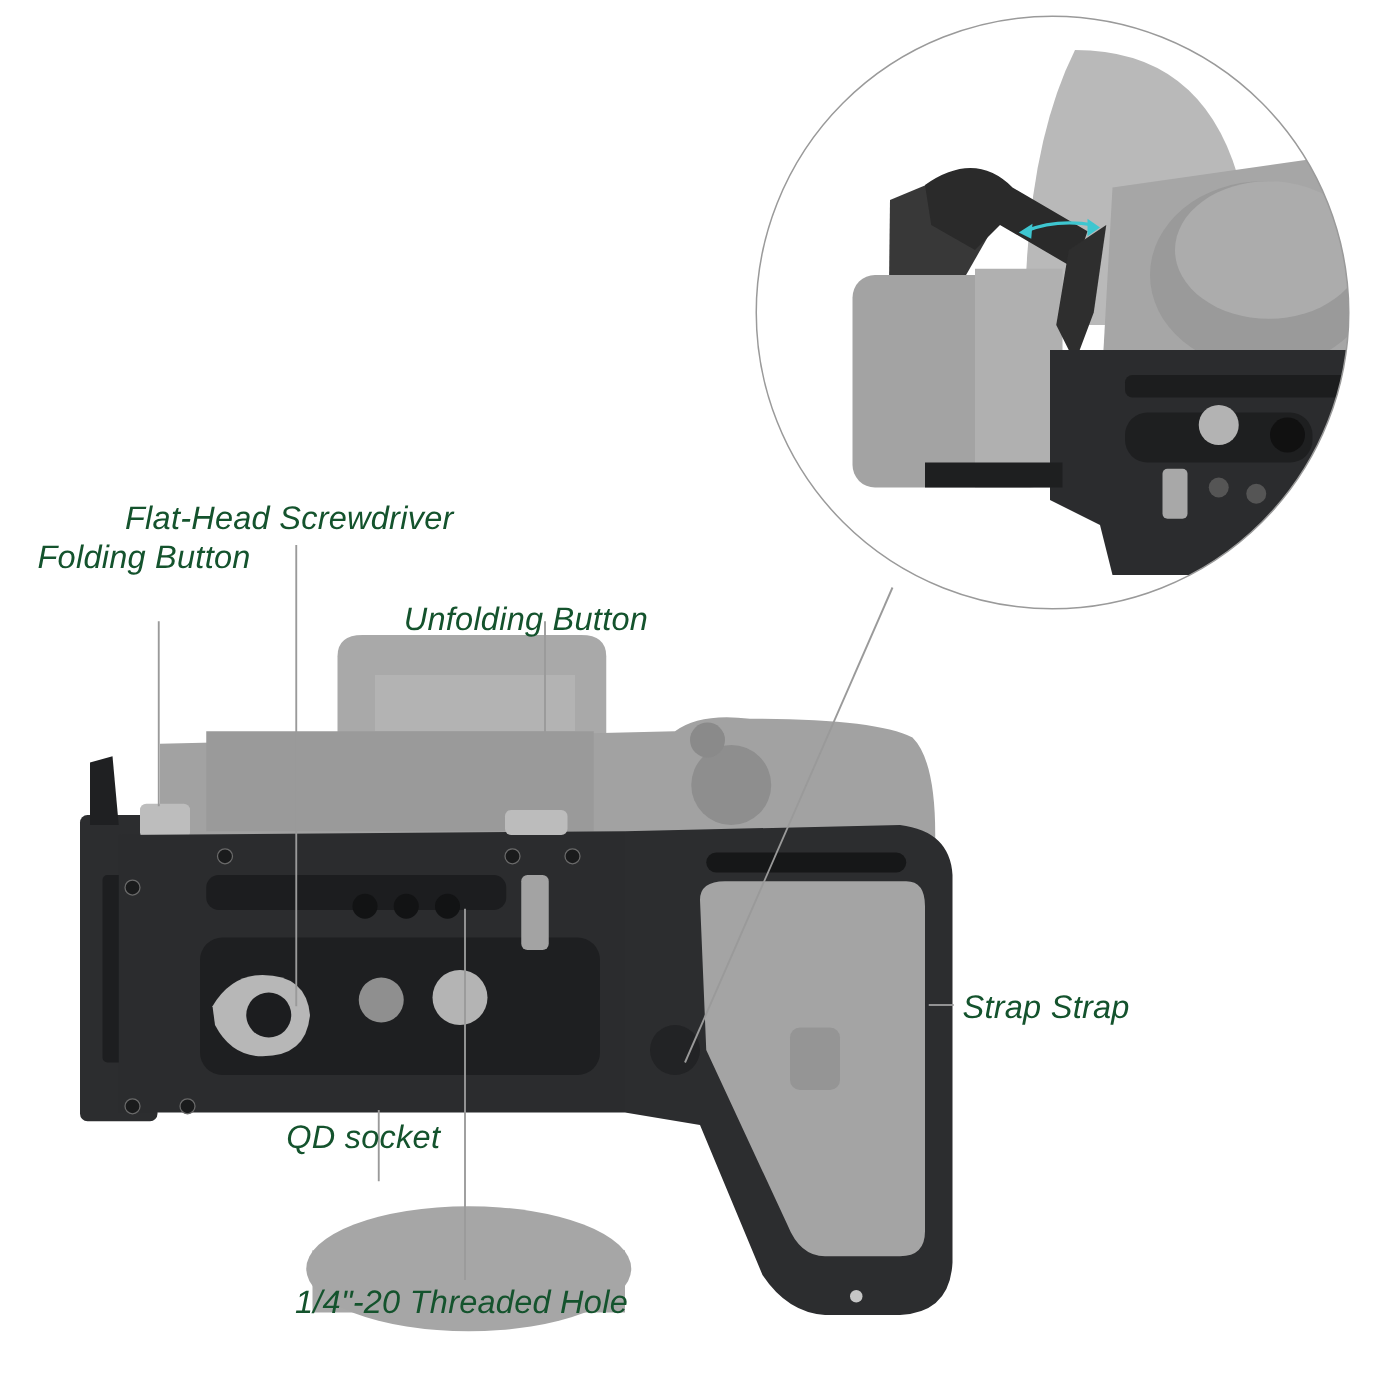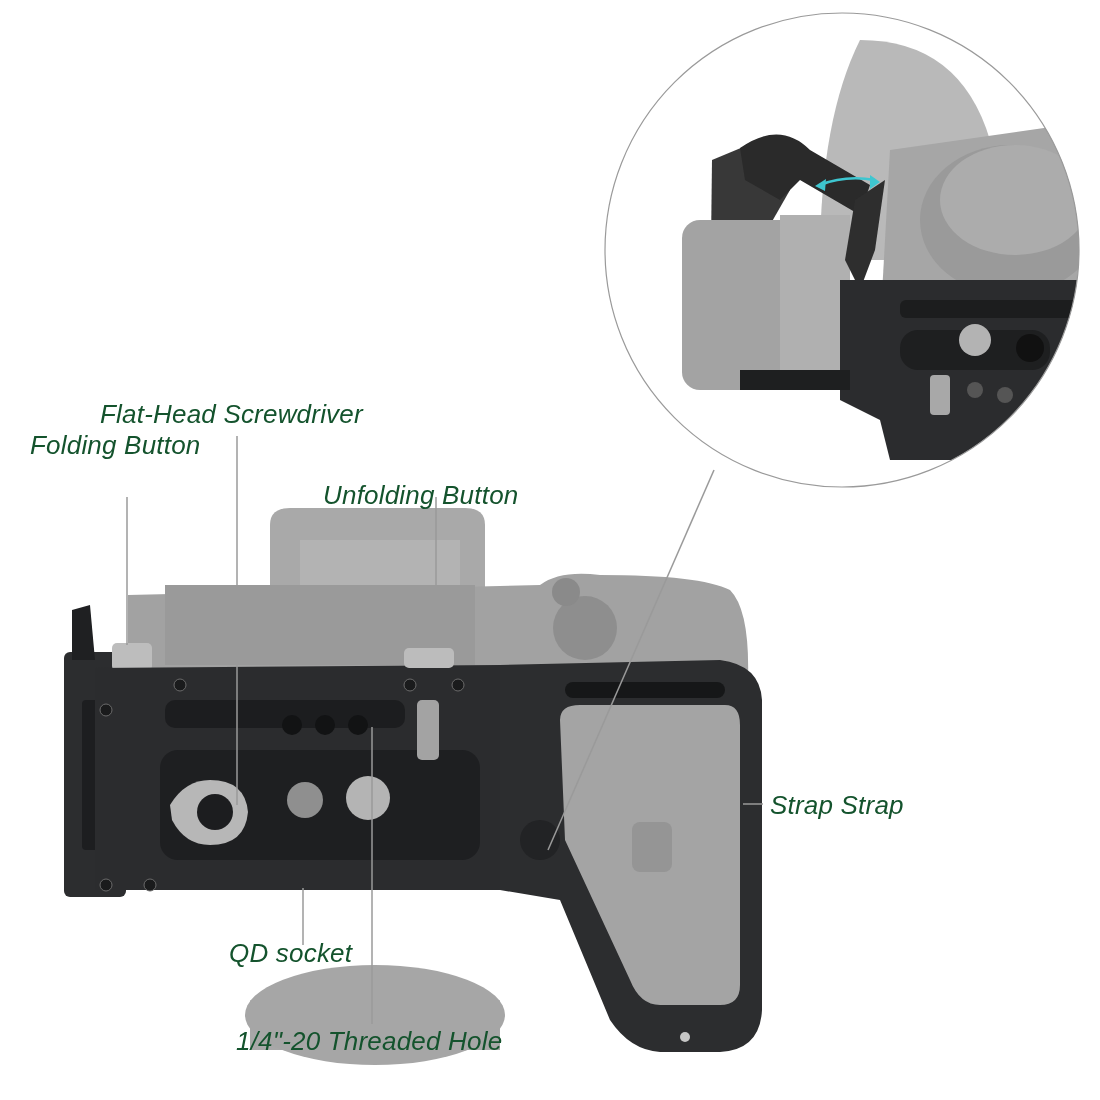--- a/index.html
+++ b/index.html
@@ -123,15 +123,15 @@
       <line x1="303" y1="888" x2="303" y2="945"></line>
       <line x1="372" y1="727" x2="372" y2="1024"></line>
       <line x1="714" y1="470" x2="548" y2="850"></line>
     </g>
   </svg>
 
   <div class="label" style="left:100px; top:401px;">Flat-Head Screwdriver</div>
   <div class="label" style="left:30px; top:432px;">Folding Button</div>
   <div class="label" style="left:323px; top:462px;margin-top:20px;">Unfolding Button</div>
   <div class="label" style="left:770px; top:792px;">Strap Strap</div>
-  <div class="label" style="left:229px; top:940px;text-align:center;">QD socket</div>
+  <div class="label" style="left:229px; top:896px;text-align:center;">QD socket</div>
   <div class="label" style="left:236px; top:1028px;">1/4"-20 Threaded Hole</div>
 </div>
 
 </body></html>

